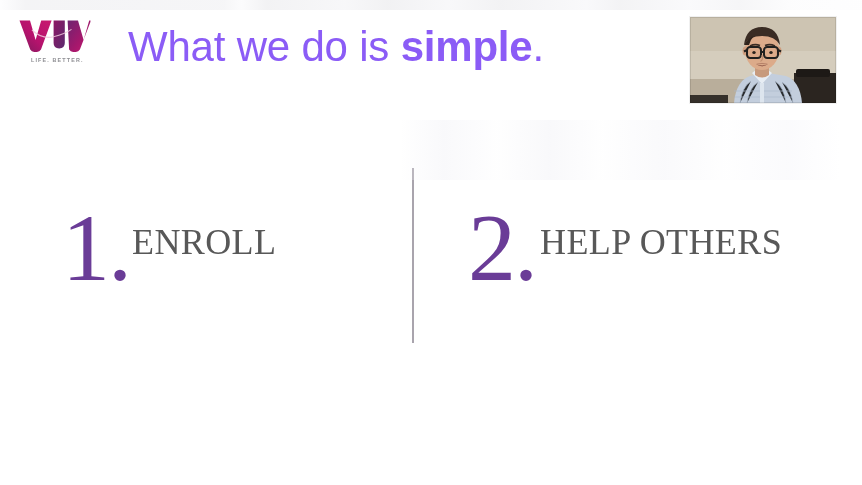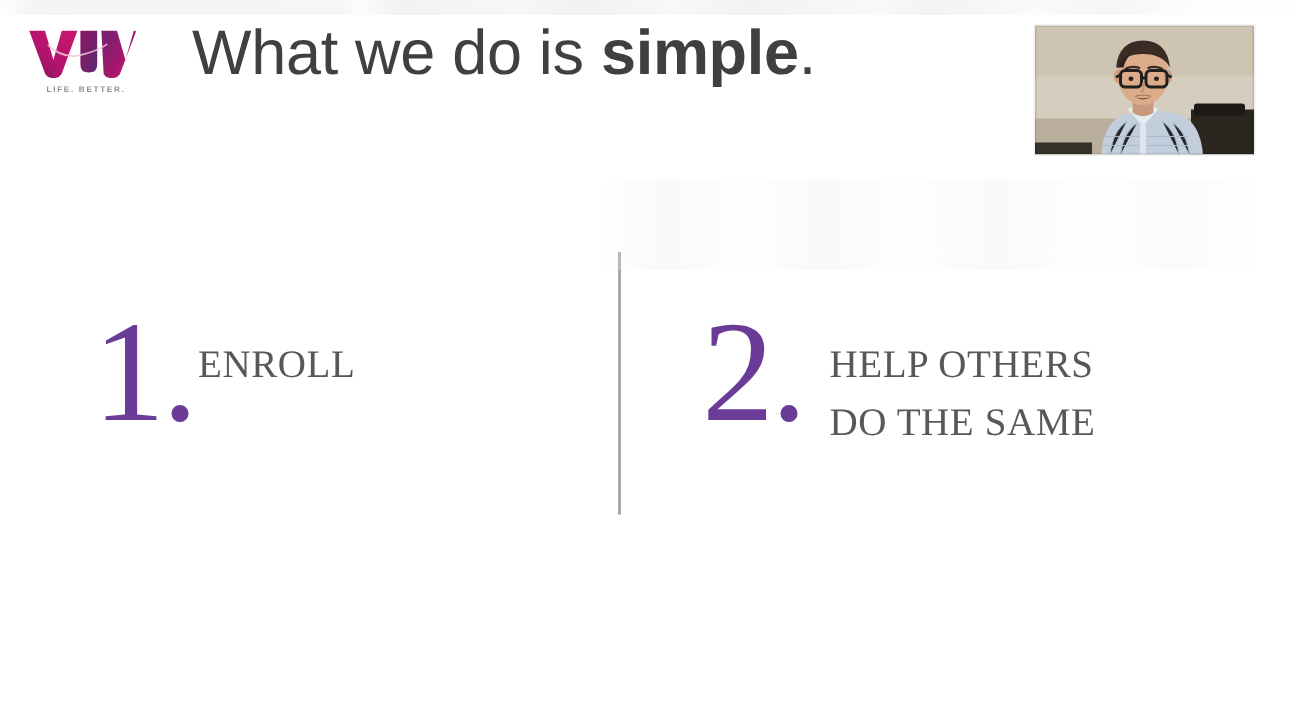--- a/index.html
+++ b/index.html
@@ -64,25 +64,25 @@
     font-size: 5.4px;
     letter-spacing: 1.15px;
     font-weight: 700;
     color: #8e8e93;
     white-space: nowrap;
   }
 
   
   .heading {
     position: absolute;
-    left: 128px; top: 8px;
+    left: 128px; top: 20px;
     font-family: "Liberation Sans", sans-serif;
     font-size: 42px;
     line-height: 54px;
-    color: #404040;
+    color: #8b5cf6;
     white-space: nowrap;
     letter-spacing: -0.2px;
   }
   .heading .bold { font-weight: 700; }
 
   
   .webcam {
     position: absolute;
     left: 690px; top: 17px;
     width: 146px; height: 86px;
@@ -114,30 +114,30 @@
     font-size: 96px;
     line-height: 86px;
     font-weight: 400;
     color: #6a3c97;
     letter-spacing: -2px;
     white-space: nowrap;
     flex: 0 0 auto;
   }
   .step-text {
     font-family: "Liberation Serif", serif;
-    font-size: 26px;
+    font-size: 36px;
     line-height: 39px;
     color: #585858;
     letter-spacing: .4px;
     white-space: nowrap;
     padding-top: 18px;
     flex: 0 0 auto;
   }
   .step-one .step-text { margin-left: 2px; }
-  .step-two .step-text { margin-left: 17px; }
+  .step-two .step-text { margin-left: 4px; }
   .step-text .line { display: block; }
 </style>
 </head>
 <body>
 
 <div id="slide">
 
   <div class="top-band"></div>
 
   <div class="logo-block">
@@ -239,19 +239,18 @@
     <div class="step-num">1.</div>
     <div class="step-text">
       <span class="line">ENROLL</span>
     </div>
   </div>
 
   <div class="step step-two">
     <div class="step-num">2.</div>
     <div class="step-text">
       <span class="line">HELP OTHERS</span>
-      <span class="line">DO THE SAME</span>
     </div>
   </div>
 
   <div class="ghost-row2"></div>
 
 </div>
 
 </body></html>

